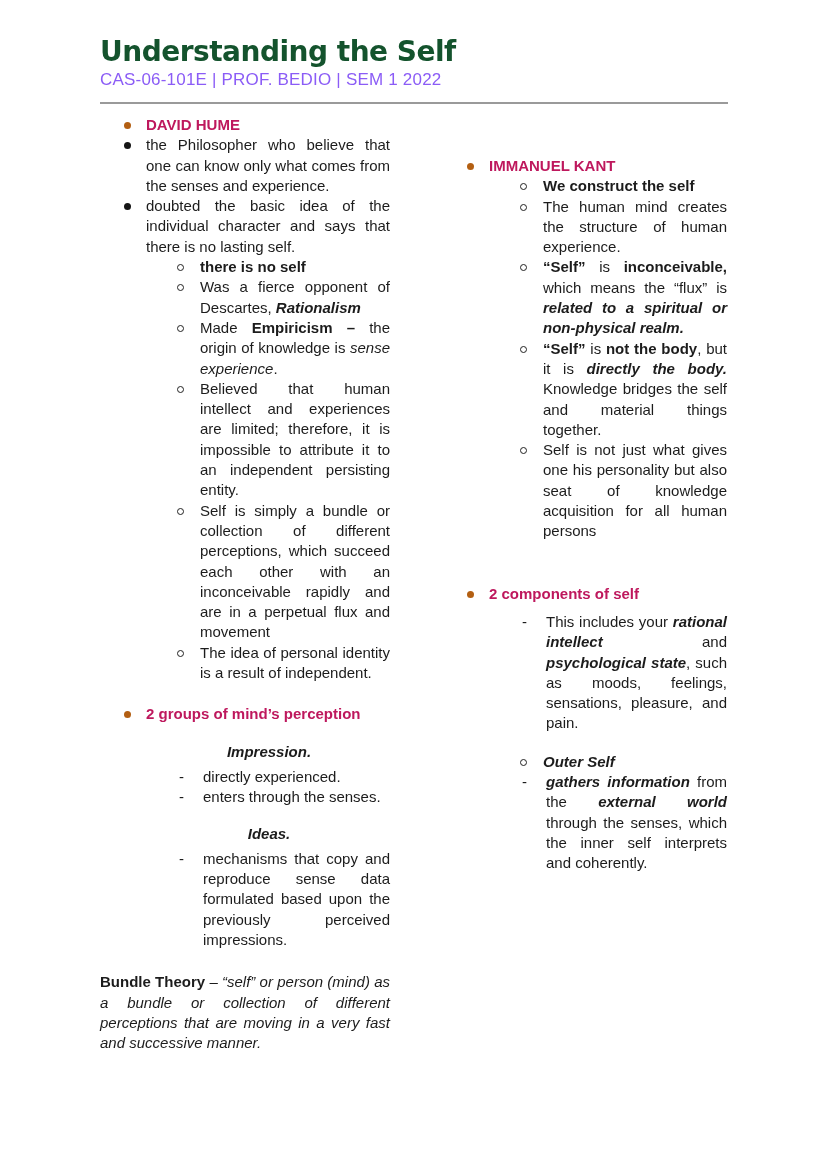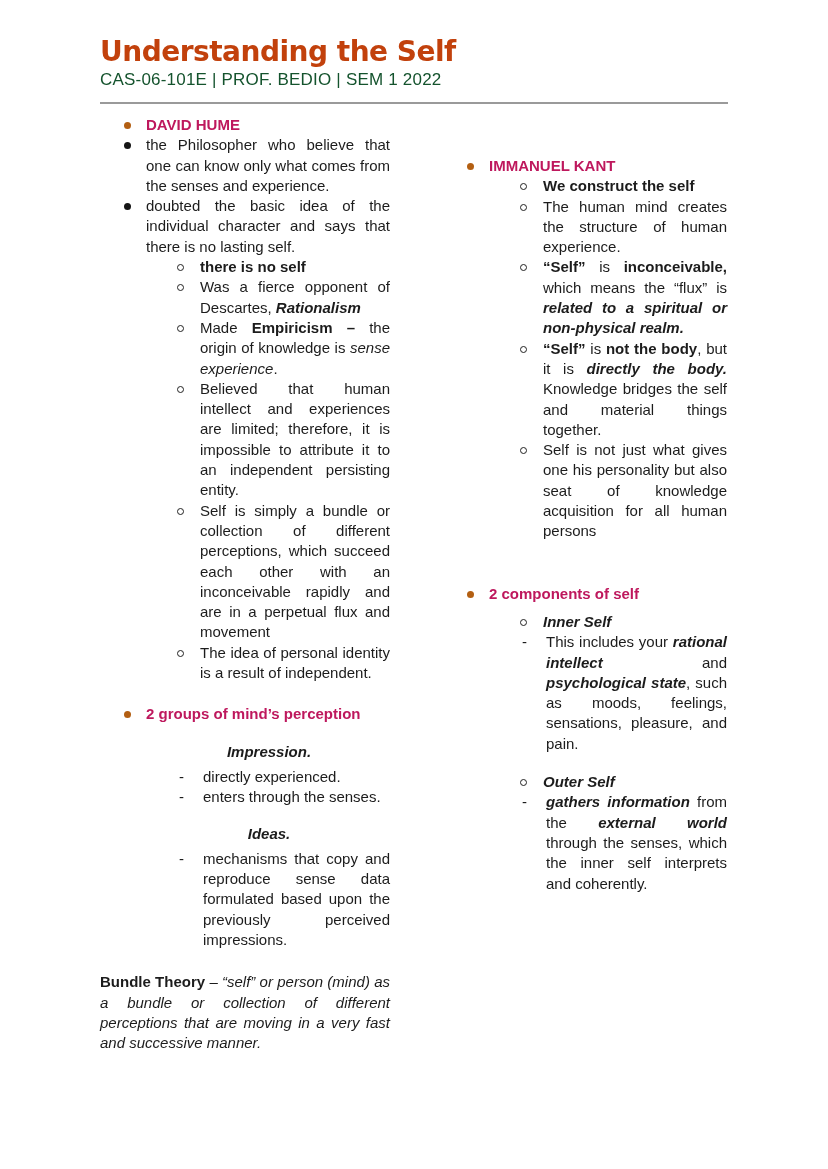--- a/index.html
+++ b/index.html
@@ -14,27 +14,27 @@
     box-sizing:border-box;
     padding:36px 100px 0 100px;
   }
   
   .doc-title{
     font-family:"DejaVu Sans", sans-serif;
     font-weight:800;
     font-size:28px;
     line-height:32px;
     letter-spacing:-0.5px;
-    color:#c2410c;
+    color:#14532d;
     margin:0;
   }
   .doc-subtitle{
     font-size:17px;
     line-height:21px;
-    color:#14532d;
+    color:#8b5cf6;
     letter-spacing:0.2px;
     margin:1px 0 0 0;
   }
   .divider{
     border:none;
     border-top:2px solid #9a9a9a;
     margin:12px 0 0 0;
   }
   
   .content{
@@ -127,20 +127,19 @@
     <div class="col-right" id="col-right">
         <div class="it h1"><span class="marker disc"></span><span>IMMANUEL KANT</span></div>
         <div class="it li2"><span class="marker ring"></span><span class="b">We construct the self</span></div>
         <div class="it li2"><span class="marker ring"></span><span>The human mind creates the structure of human experience.</span></div>
         <div class="it li2"><span class="marker ring"></span><span class="b">“Self”</span><span> is </span><span class="b">inconceivable,</span><span> which means the “flux” is </span><span class="bi">related to a spiritual or non-physical realm.</span></div>
         <div class="it li2"><span class="marker ring"></span><span class="b">“Self”</span><span> is </span><span class="b">not the body</span><span>, but it is </span><span class="bi">directly the body.</span><span> Knowledge bridges the self and material things together.</span></div>
         <div class="it li2"><span class="marker ring"></span><span>Self is not just what gives one his personality but also seat of knowledge acquisition for all human persons</span></div>
         <div class="it gap" style="height: 42px;"></div>
         <div class="it h1"><span class="marker disc"></span><span>2 components of self</span></div>
         <div class="it gap" style="height: 8px;"></div>
-        <div class="it li2"><span class="marker ring"></span><span class="bi">Inner Self</span></div>
         <div class="it li3"><span class="marker dashm">-</span><span>This includes your </span><span class="bi">rational intellect</span><span> and </span><span class="bi">psychological state</span><span>, such as moods, feelings, sensations, pleasure, and pain.</span></div>
         <div class="it gap" style="height: 18px;"></div>
         <div class="it li2"><span class="marker ring"></span><span class="bi">Outer Self</span></div>
         <div class="it li3"><span class="marker dashm">-</span><span class="bi">gathers information</span><span> from the </span><span class="bi">external world</span><span> through the senses, which the inner self interprets and coherently.</span></div>
       </div>
   </div>
 </div>
 
 </body></html>

